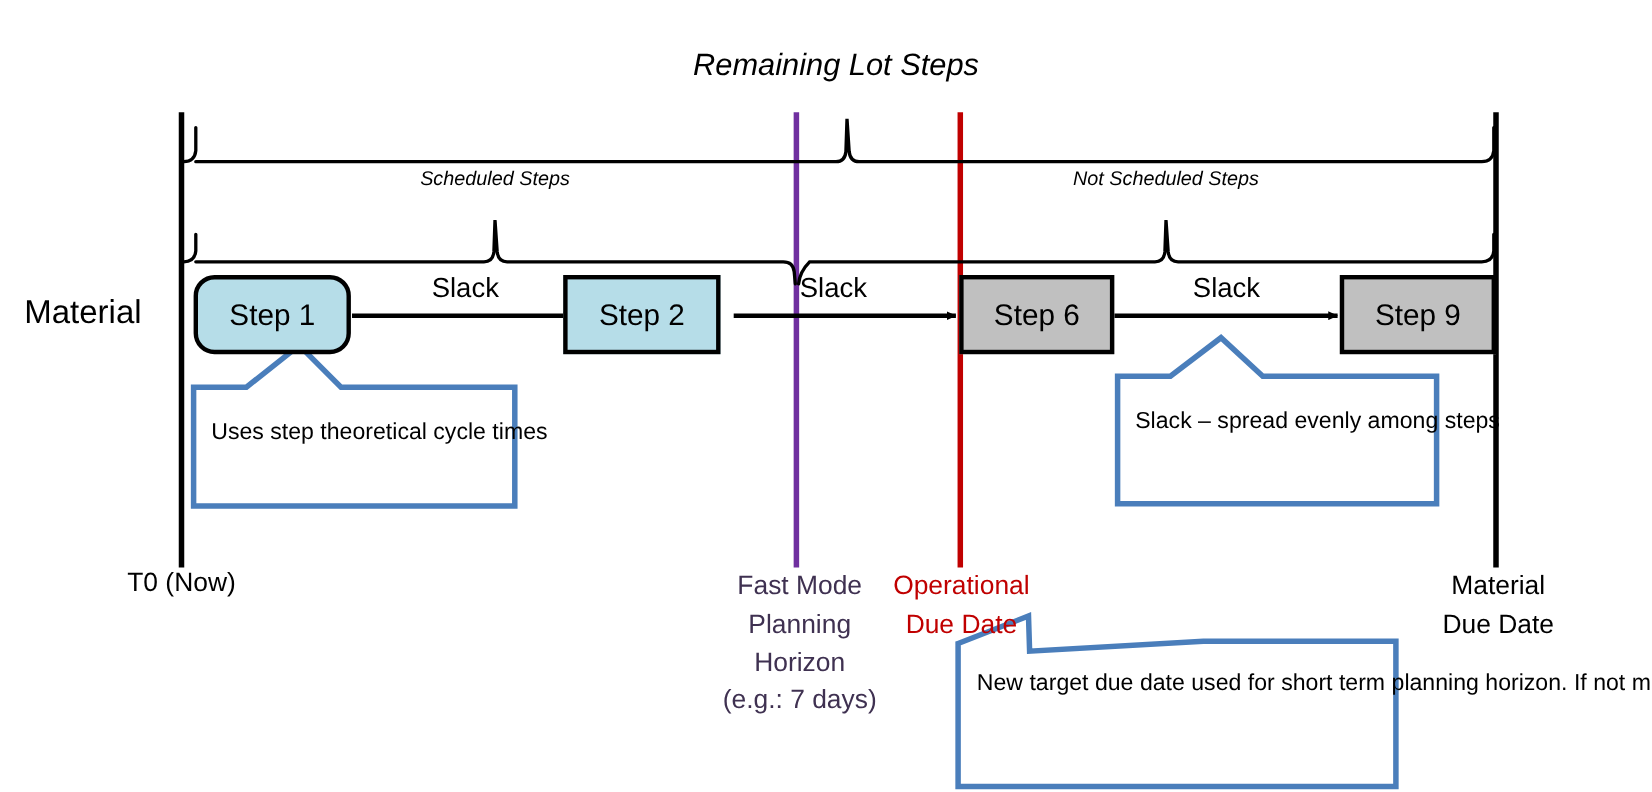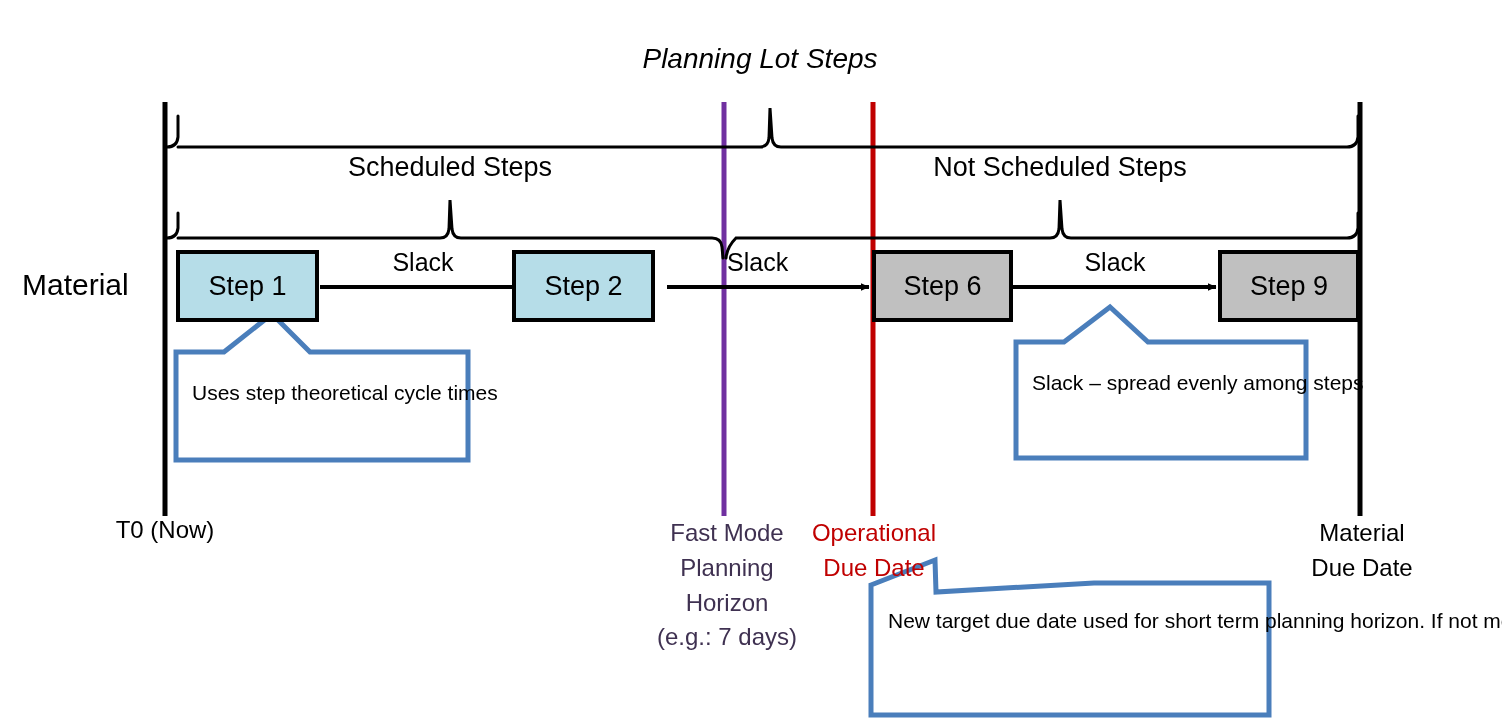--- a/index.html
+++ b/index.html
@@ -30,21 +30,22 @@
     white-space: pre;
     line-height: 1.18;
   }
   .title-text {
     font-style: italic;
     font-size: 28px;
     font-weight: 400;
     text-align: center;
   }
   .brace-label {
-    font-size: 27px;
+    font-style: italic;
+    font-size: 18px;
     text-align: center;
   }
   .slack-label {
     font-size: 25px;
     text-align: center;
   }
   .step-label {
     font-size: 27px;
     text-align: center;
   }
@@ -109,29 +110,29 @@
     <line x1="667" y1="287" x2="869" y2="287" stroke="#000000" stroke-width="4" marker-end="url(#arrowhead)"></line>
     <line x1="1013" y1="287" x2="1216" y2="287" stroke="#000000" stroke-width="4" marker-end="url(#arrowhead)"></line>
 
     <path d="M 176,352 L 224,352 L 272,314 L 310,352 L 468,352 L 468,460 L 176,460 Z" fill="#ffffff" stroke="#4A7EBB" stroke-width="5" stroke-linejoin="miter"></path>
 
     <path d="M 1016,342 L 1064,342 L 1110,307 L 1148,342 L 1306,342 L 1306,458 L 1016,458 Z" fill="#ffffff" stroke="#4A7EBB" stroke-width="5" stroke-linejoin="miter"></path>
 
     <path d="M 871,585 L 871,585 L 935,560 L 936,592 L 1094,583 L 1269,583 L 1269,715 L 871,715 Z" fill="#ffffff" stroke="#4A7EBB" stroke-width="5" stroke-linejoin="miter"></path>
   </svg>
 
-  <div class="lbl title-text" style="left:560px; top:42px; width:400px;">Planning Lot Steps</div>
+  <div class="lbl title-text" style="left:560px; top:42px; width:400px;">Remaining Lot Steps</div>
 
   <div class="lbl brace-label" style="left:300px; top:152px; width:300px;">Scheduled Steps</div>
 
   <div class="lbl brace-label" style="left:890px; top:152px; width:340px;">Not Scheduled Steps</div>
 
   <div class="lbl axis-label" style="left:22px; top:267px;">Material</div>
 
-  <div class="stepbox" style="left:176px; top:250px; width:143px; height:72px; background:#B6DDE8;">
+  <div class="stepbox" style="left:176px; top:250px; width:143px; height:72px; background:#B6DDE8;border-radius:19px;">
     <span class="step-label">Step 1</span>
   </div>
   <div class="stepbox" style="left:512px; top:250px; width:143px; height:72px; background:#B6DDE8;">
     <span class="step-label">Step 2</span>
   </div>
   <div class="stepbox" style="left:872px; top:250px; width:141px; height:72px; background:#C0C0C0;">
     <span class="step-label">Step 6</span>
   </div>
   <div class="stepbox" style="left:1218px; top:250px; width:142px; height:72px; background:#C0C0C0;">
     <span class="step-label">Step 9</span>

